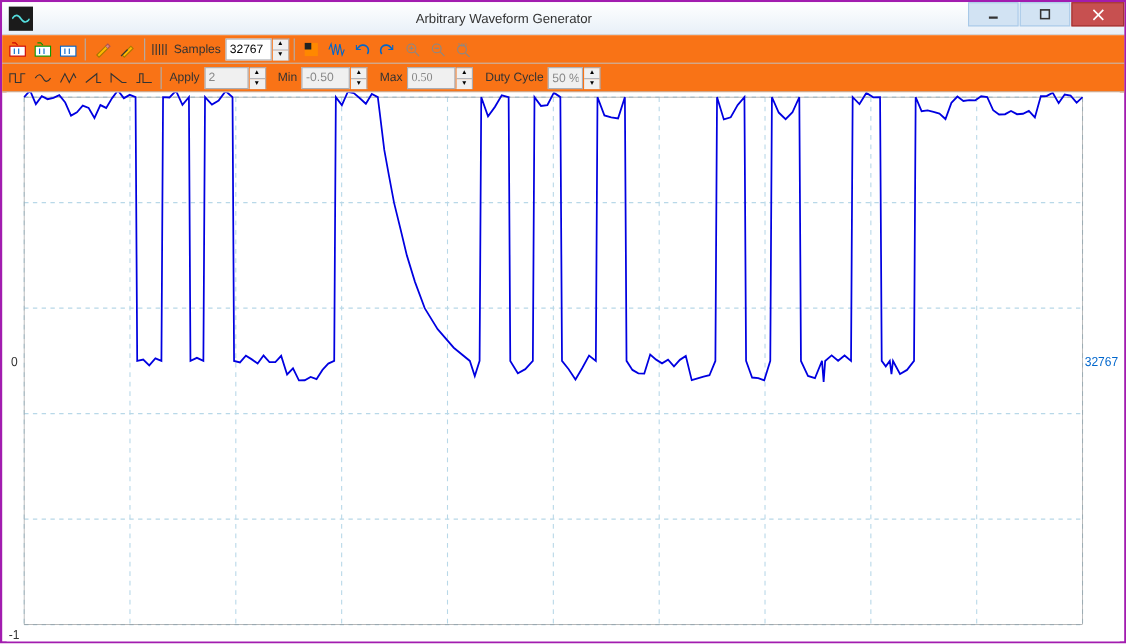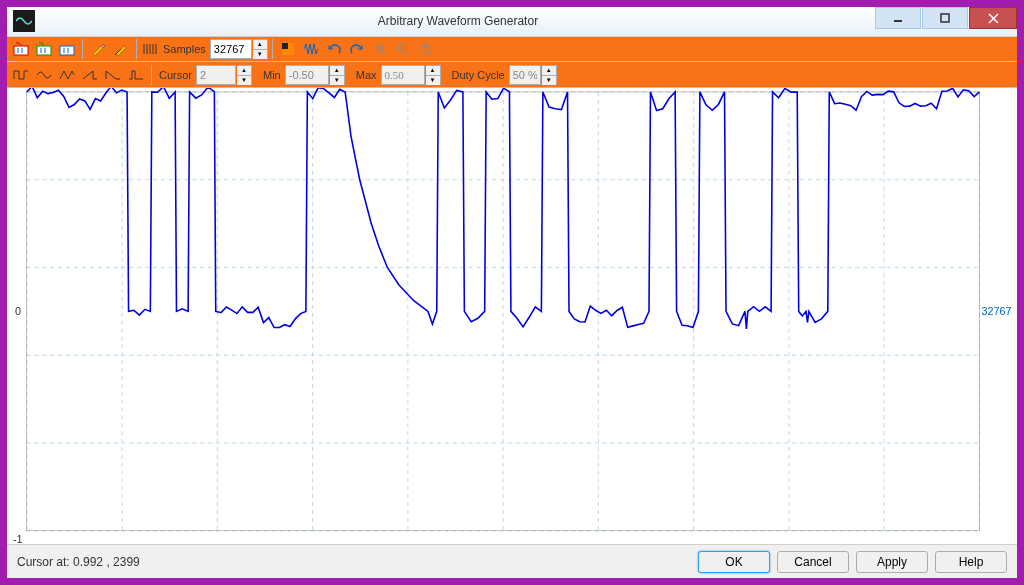--- a/index.html
+++ b/index.html
@@ -1,18 +1,18 @@
 <!DOCTYPE html>
 <html><head>
 <meta charset="utf-8">
 <style>
 * { box-sizing: border-box; margin: 0; padding: 0; }
 body { font-family: "Segoe UI", Tahoma, sans-serif; font-size: 11px; background: #fff; overflow: hidden; }
 
-.window { width: 1024px; height: 585px; border: 7px solid #a21caf; display: flex; flex-direction: column; background: #fff; }
+.window { width: 1024px; height: 585px; border: 2px solid #a21caf; display: flex; flex-direction: column; background: #fff; }
 
 .titlebar { height: 30px; background: linear-gradient(to bottom, #ffffff, #e8f0f8); display: flex; align-items: center; border-bottom: 1px solid #d0d0d0; position: relative; }
 .titlebar .app-icon { width: 22px; height: 22px; margin: 0 6px; background: #1b1b1b; display: flex; align-items: center; justify-content: center; position: relative; }
 .titlebar .app-icon svg { width: 16px; height: 12px; }
 .titlebar .title-text { flex: 1; text-align: center; color: #333; font-size: 12px; }
 .win-controls { display: flex; height: 100%; }
 .win-btn { width: 46px; height: 22px; display: flex; align-items: center; justify-content: center; margin-top: 0; }
 .win-min, .win-max { background: #d2e3f3; border: 1px solid #a8c9e8; margin-right: 1px; color: #333; }
 .win-close { background: #c75050; border: 1px solid #a03030; color: #fff; width: 48px; }
 
@@ -201,21 +201,21 @@
         <svg width="16" height="12">
           <path d="M1 10 L1 2 L11 10 L15 10" stroke="#333" fill="none"></path>
         </svg>
       </div>
     <div class="tb-btn">
         <svg width="16" height="12">
           <path d="M1 10 L4 10 L4 2 L7 2 L7 10 L15 10" stroke="#333" fill="none"></path>
         </svg>
       </div>
     <div class="tb-sep"></div>
-    <span class="tb-label">Cursor</span>
+    <span class="tb-label">Apply</span>
     <input class="tb-input disabled" style="width: 40px;" disabled="" value="2">
     <div class="spinner">
         <div>▲</div>
         <div>▼</div>
       </div>
     <span style="width:6px"></span>
     <span class="tb-label">Min</span>
     <input class="tb-input disabled" style="width: 44px;" disabled="" value="-0.50">
     <div class="spinner">
         <div>▲</div>
@@ -257,21 +257,14 @@
         <line x1="16" y1="360" x2="982" y2="360" stroke="#b8d8e8" stroke-dasharray="4,4" stroke-width="1"></line>
         <line x1="16" y1="449" x2="982" y2="449" stroke="#b8d8e8" stroke-dasharray="4,4" stroke-width="1"></line>
         <rect x="16" y="4" width="966" height="445" fill="none" stroke="#888" stroke-width="0.5"></rect>
         <path d="M16.0 4.0 L21.4 -1.6 L26.7 9.9 L32.1 3.2 L37.4 5.7 L42.8 4.6 L48.1 2.3 L53.5 8.5 L58.8 19.6 L64.2 16.8 L69.5 11.1 L74.9 13.1 L80.2 21.6 L85.6 10.7 L90.9 13.1 L96.3 4.8 L101.6 -1.7 L107.0 4.9 L112.4 2.1 L117.7 4.0 L119.2 226.5 L124.7 225.4 L130.2 230.3 L135.8 224.4 L141.3 226.5 L142.8 4.0 L148.7 4.3 L154.6 -1.4 L160.5 10.5 L166.4 4.0 L167.8 226.5 L173.7 223.9 L179.6 226.5 L181.1 4.0 L187.4 10.3 L193.6 6.8 L199.9 -1.1 L206.2 4.0 L207.6 226.5 L213.0 227.8 L218.4 222.1 L223.8 225.2 L229.1 228.7 L234.5 221.9 L239.9 227.5 L245.3 227.5 L250.6 222.2 L256.0 237.9 L261.4 232.8 L266.8 242.9 L272.1 242.8 L277.5 240.0 L282.9 241.8 L288.3 234.1 L293.6 228.8 L299.0 226.5 L300.5 4.0 L306.0 10.8 L311.4 -0.4 L316.9 0.6 L322.4 4.9 L327.9 9.6 L333.3 1.3 L338.8 4.0 L340.3 15.1 L344.7 48.5 L349.1 70.8 L353.6 93.0 L359.5 115.3 L365.3 137.5 L372.7 159.8 L381.6 182.0 L393.4 199.8 L408.1 215.4 L422.8 226.5 L427.3 239.3 L431.7 226.5 L433.2 4.0 L439.4 20.2 L445.7 12.2 L451.9 2.4 L458.2 4.0 L459.7 226.5 L466.6 236.9 L473.4 233.5 L480.3 226.5 L481.8 4.0 L487.7 11.4 L493.6 10.7 L499.5 0.2 L505.4 4.0 L506.9 226.5 L513.0 233.5 L519.2 242.2 L525.4 232.5 L531.6 222.0 L537.8 226.5 L539.3 4.0 L545.6 19.4 L551.8 21.1 L558.1 21.9 L564.3 4.0 L565.8 226.5 L571.2 234.1 L576.6 237.0 L582.0 237.2 L587.4 221.1 L592.8 225.4 L598.2 228.6 L603.7 225.4 L609.1 231.1 L614.5 225.6 L619.9 222.3 L625.3 242.7 L630.7 241.2 L636.1 239.8 L641.5 238.6 L646.9 226.5 L648.4 4.0 L654.6 22.8 L660.9 21.0 L667.2 10.7 L673.4 4.0 L674.9 226.5 L680.4 240.5 L686.0 241.0 L691.5 242.9 L697.0 226.5 L698.5 4.0 L704.7 17.0 L711.0 22.6 L717.3 16.7 L723.5 4.0 L725.0 226.5 L731.4 239.2 L737.8 241.0 L744.2 226.5 L745.7 244.3 L747.1 226.5 L753.0 221.8 L758.9 226.4 L764.8 221.9 L770.7 226.5 L772.2 4.0 L778.4 9.9 L784.7 0.4 L791.0 4.2 L797.2 4.0 L798.7 226.5 L802.4 231.1 L806.1 226.5 L807.6 237.6 L809.0 226.5 L815.4 237.6 L821.8 234.1 L828.2 226.5 L829.7 4.0 L835.1 15.9 L840.6 15.2 L846.0 16.4 L851.4 17.9 L856.9 22.5 L862.3 8.8 L867.8 3.5 L873.2 7.2 L878.6 6.5 L884.1 6.7 L889.5 3.2 L895.0 3.9 L900.4 15.0 L905.8 18.7 L911.3 18.4 L916.7 15.7 L922.2 18.4 L927.6 18.0 L933.0 15.5 L938.5 21.1 L943.9 3.2 L949.4 3.0 L954.8 0.3 L960.2 9.1 L965.7 1.8 L971.1 2.7 L976.6 8.7 L982.0 4.0 " stroke="#0000e0" fill="none" stroke-width="1.6"></path>
         <text x="4" y="230.5" font-size="11" fill="#333">0</text>
         <text x="2" y="461" font-size="11" fill="#333">-1</text>
         <text x="984" y="230.5" font-size="11" fill="#06c">32767</text>
       </svg>
   </div>
 
-  <div class="bottom-bar">
-    <div class="cursor-text">Cursor at: 0.992 , 2399</div>
-    <button class="dlg-btn default">OK</button>
-    <button class="dlg-btn">Cancel</button>
-    <button class="dlg-btn">Apply</button>
-    <button class="dlg-btn">Help</button>
-  </div>
 
 </div>
 
 </body></html>

